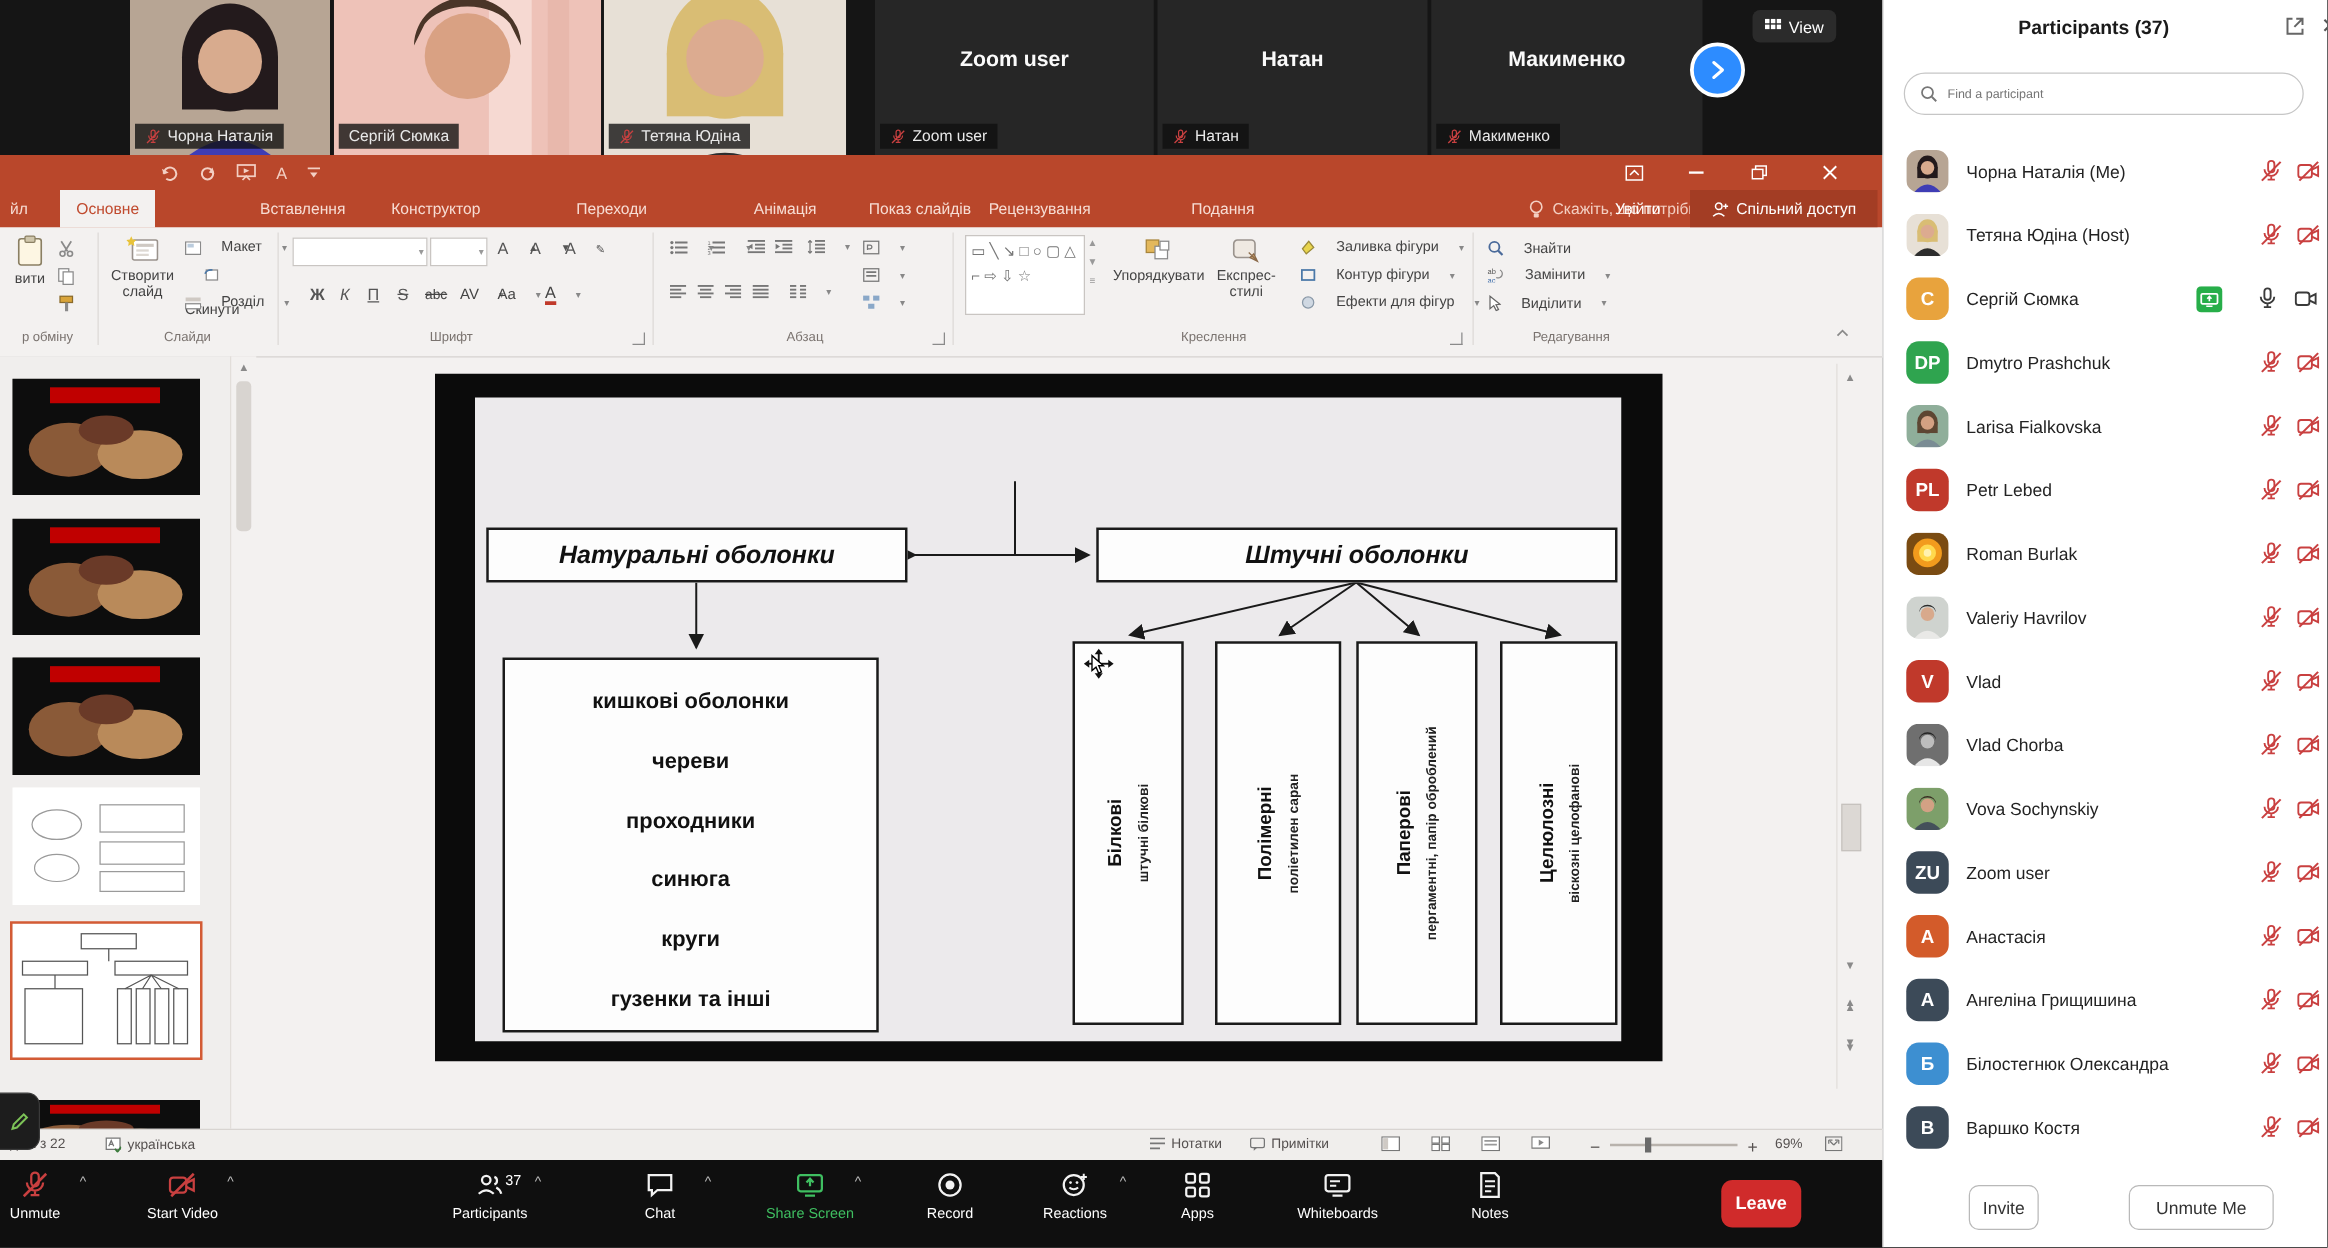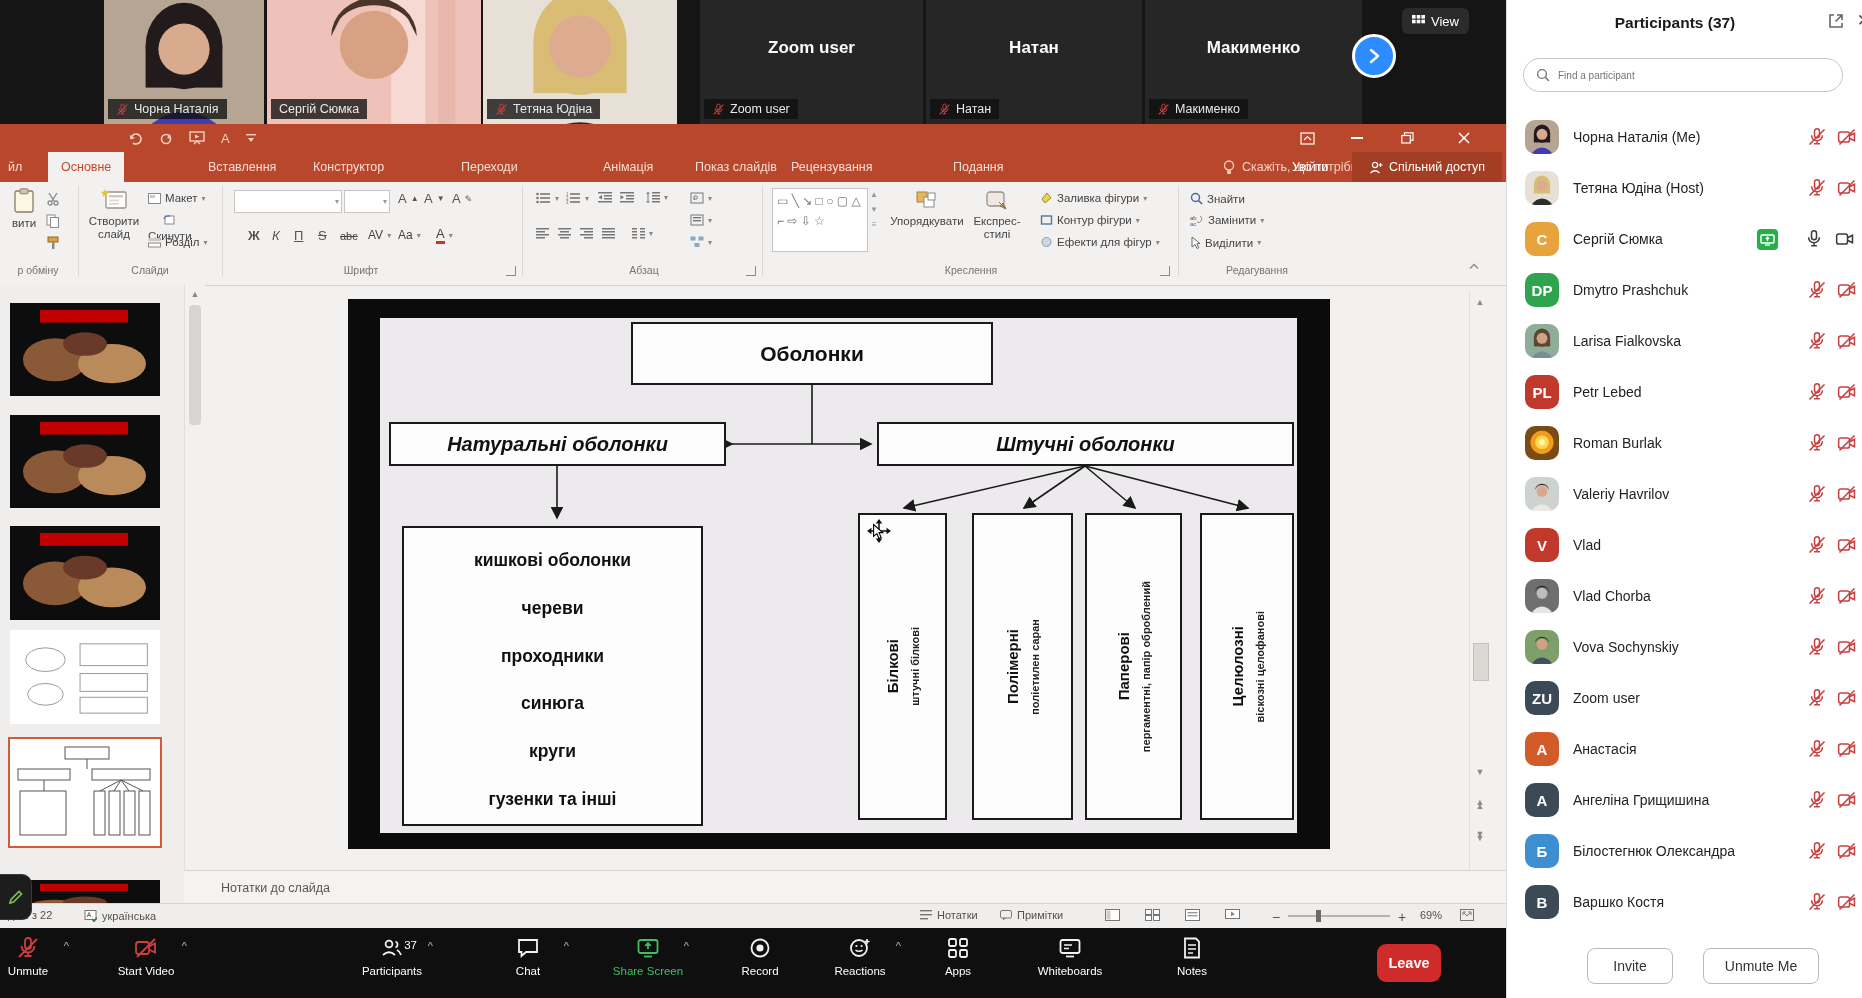--- a/index.html
+++ b/index.html
@@ -50,21 +50,21 @@
   .tellme{position:absolute;left:1223px;top:0;height:30px;display:flex;align-items:center;gap:7px;
         color:#f3cfc2;font-size:12.5px;}
   .signin{position:absolute;left:1292px;top:0;height:30px;display:flex;align-items:center;color:#fff;font-size:12.5px;}
   .sharetab{position:absolute;left:1352px;top:0;height:30px;width:150px;display:flex;align-items:center;
         justify-content:center;gap:6px;background:#a33d24;color:#fff;font-size:12.5px;}
   .ribbon{position:absolute;left:0;top:58px;width:100%;height:103px;background:#f3f1f0;
         border-bottom:1px solid #d6d2cf;font-size:11.5px;color:#444;}
   .rdiv{position:absolute;top:4px;height:90px;width:1px;background:#ddd9d6;}
   .rglabel{position:absolute;top:82px;font-size:10.5px;color:#7a736f;text-align:center;}
   .rbig{position:absolute;display:flex;flex-direction:column;align-items:center;gap:3px;color:#444;}
-  .rsm{position:absolute;display:flex;align-items:center;gap:4px;white-space:nowrap;color:#444;}
+  .rsm{position:absolute;display:flex;align-items:center;gap:16px;white-space:nowrap;color:#444;}
   .combo{position:absolute;height:21px;background:#fff;border:1px solid #c9c5c2;}
   .combo .dd{position:absolute;right:2px;top:6px;color:#999;font-size:8px;}
   .fmt{font-size:13px;color:#555;}
   .shapesbox{position:absolute;left:772px;top:6px;width:96px;height:64px;background:#fff;
         border:1px solid #c9c5c2;color:#777;font-size:12px;line-height:20px;padding:2px 4px;box-sizing:border-box;}
   .launcher{position:absolute;width:9px;height:9px;border-right:1px solid #8a8a8a;border-bottom:1px solid #8a8a8a;top:84px;}
   .ddc{color:#888;font-size:8px;}
   
   .thumbpanel{position:absolute;left:0;top:161px;width:184px;height:618px;background:#f0eeed;}
   .thumb{position:absolute;left:10px;width:150px;background:#111;overflow:hidden;}
@@ -716,21 +716,20 @@
           <g stroke="#1a1a1a" stroke-width="1.6" fill="none">
             <line x1="432" y1="67" x2="432" y2="126"></line>
             <line x1="352" y1="126" x2="491" y2="126" marker-start="url(#ah)" marker-end="url(#ah)"></line>
             <line x1="177" y1="148" x2="177" y2="200" marker-end="url(#ah)"></line>
             <line x1="705" y1="148" x2="524" y2="190" marker-end="url(#ah)"></line>
             <line x1="705" y1="148" x2="644" y2="190" marker-end="url(#ah)"></line>
             <line x1="705" y1="148" x2="755" y2="190" marker-end="url(#ah)"></line>
             <line x1="705" y1="148" x2="868" y2="190" marker-end="url(#ah)"></line>
           </g>
         </svg>
-        <div class="dbox" style="left:251px;top:4px;width:362px;height:63px;font-size:21px;font-weight:bold;">Оболонки</div>
         <div class="dbox" style="left:9px;top:104px;width:337px;height:44px;font-size:20px;font-weight:bold;font-style:italic;">Натуральні оболонки</div>
         <div class="dbox" style="left:497px;top:104px;width:417px;height:44px;font-size:20px;font-weight:bold;font-style:italic;">Штучні оболонки</div>
         <div class="dbox" style="left:22px;top:208px;width:301px;height:300px;flex-direction:column;justify-content:space-between;
              padding:22px 0 14px;font-size:17.5px;font-weight:bold;" id="natlist">
             <div>кишкові оболонки</div>
             <div>череви</div>
             <div>проходники</div>
             <div>синюга</div>
             <div>круги</div>
             <div>гузенки та інші</div>
@@ -770,23 +769,20 @@
     </div>
 
     <div class="rscroll">
       <div class="rsbtn" style="top:0;">▲</div>
       <div style="position:absolute;left:3px;top:352px;width:14px;height:36px;background:#dcd8d4;border:1px solid #c6c2be;"></div>
       <div class="rsbtn" style="top:470px;">▼</div>
       <div class="rsbtn" style="top:502px;line-height:4px;">▲<br>▲</div>
       <div class="rsbtn" style="top:534px;line-height:4px;">▼<br>▼</div>
     </div>
 
-    <div class="notesbar">
-      <span>Нотатки до слайда</span>
-    </div>
 
     <div class="statusbar">
       <div class="sb" style="left:8px;">
           <span>д 11 з 22</span>
         </div>
       <div class="sb" style="left:84px;">
         <svg width="13" height="13" viewBox="0 0 13 13">
             <rect x="1" y="1.5" width="11" height="9" fill="#fff" stroke="#777"></rect>
             <path d="M3 8 L5 3.5 L7 8 M3.7 6.5 h2.6" stroke="#777" fill="none"></path>
             <path d="M8 10 l2 2.5 3 -4" stroke="#3a7a3a" stroke-width="1.4" fill="none"></path>
@@ -1337,17 +1333,17 @@
           </span>
           <span class="p-ic" style="left:330px;">
             <svg width="20" height="20" viewBox="0 0 24 24">
               <rect x="2" y="6" width="13" height="12" rx="2.5" fill="none" stroke="#c94040" stroke-width="1.8"></rect>
               <path d="M15 10.5 L21 7.5 V16.5 L15 13.5" fill="none" stroke="#c94040" stroke-width="1.8"></path>
               <path d="M3 21 L21 3" stroke="#c94040" stroke-width="2"></path>
             </svg>
           </span>
         </div>
       </div>
-    <button class="p-foot-btn" style="left:68px;width:86px;margin-left:12px;">Invite</button>
+    <button class="p-foot-btn" style="left:68px;width:56px;">Invite</button>
     <button class="p-foot-btn" style="left:196px;width:116px;">Unmute Me</button>
   </aside>
 
 </div>
 
 </body></html>

